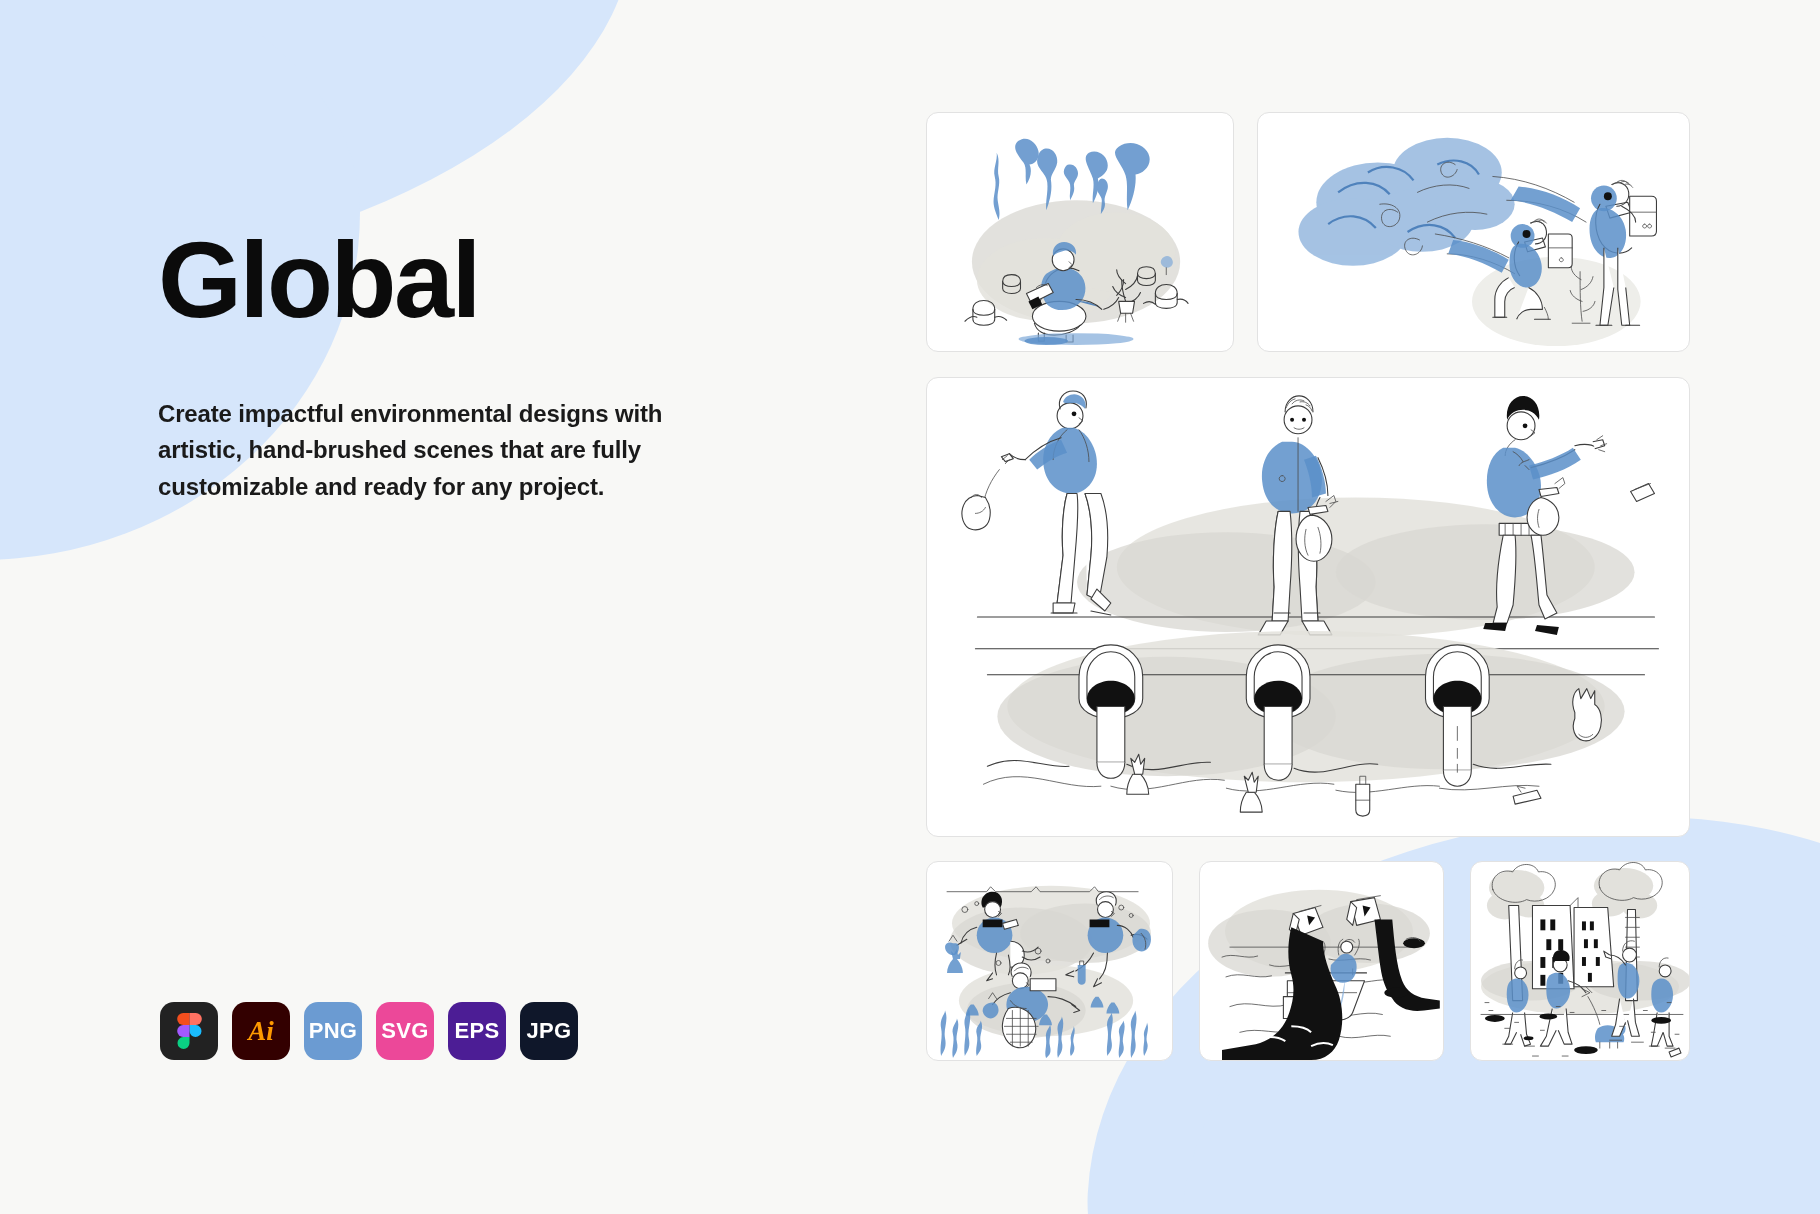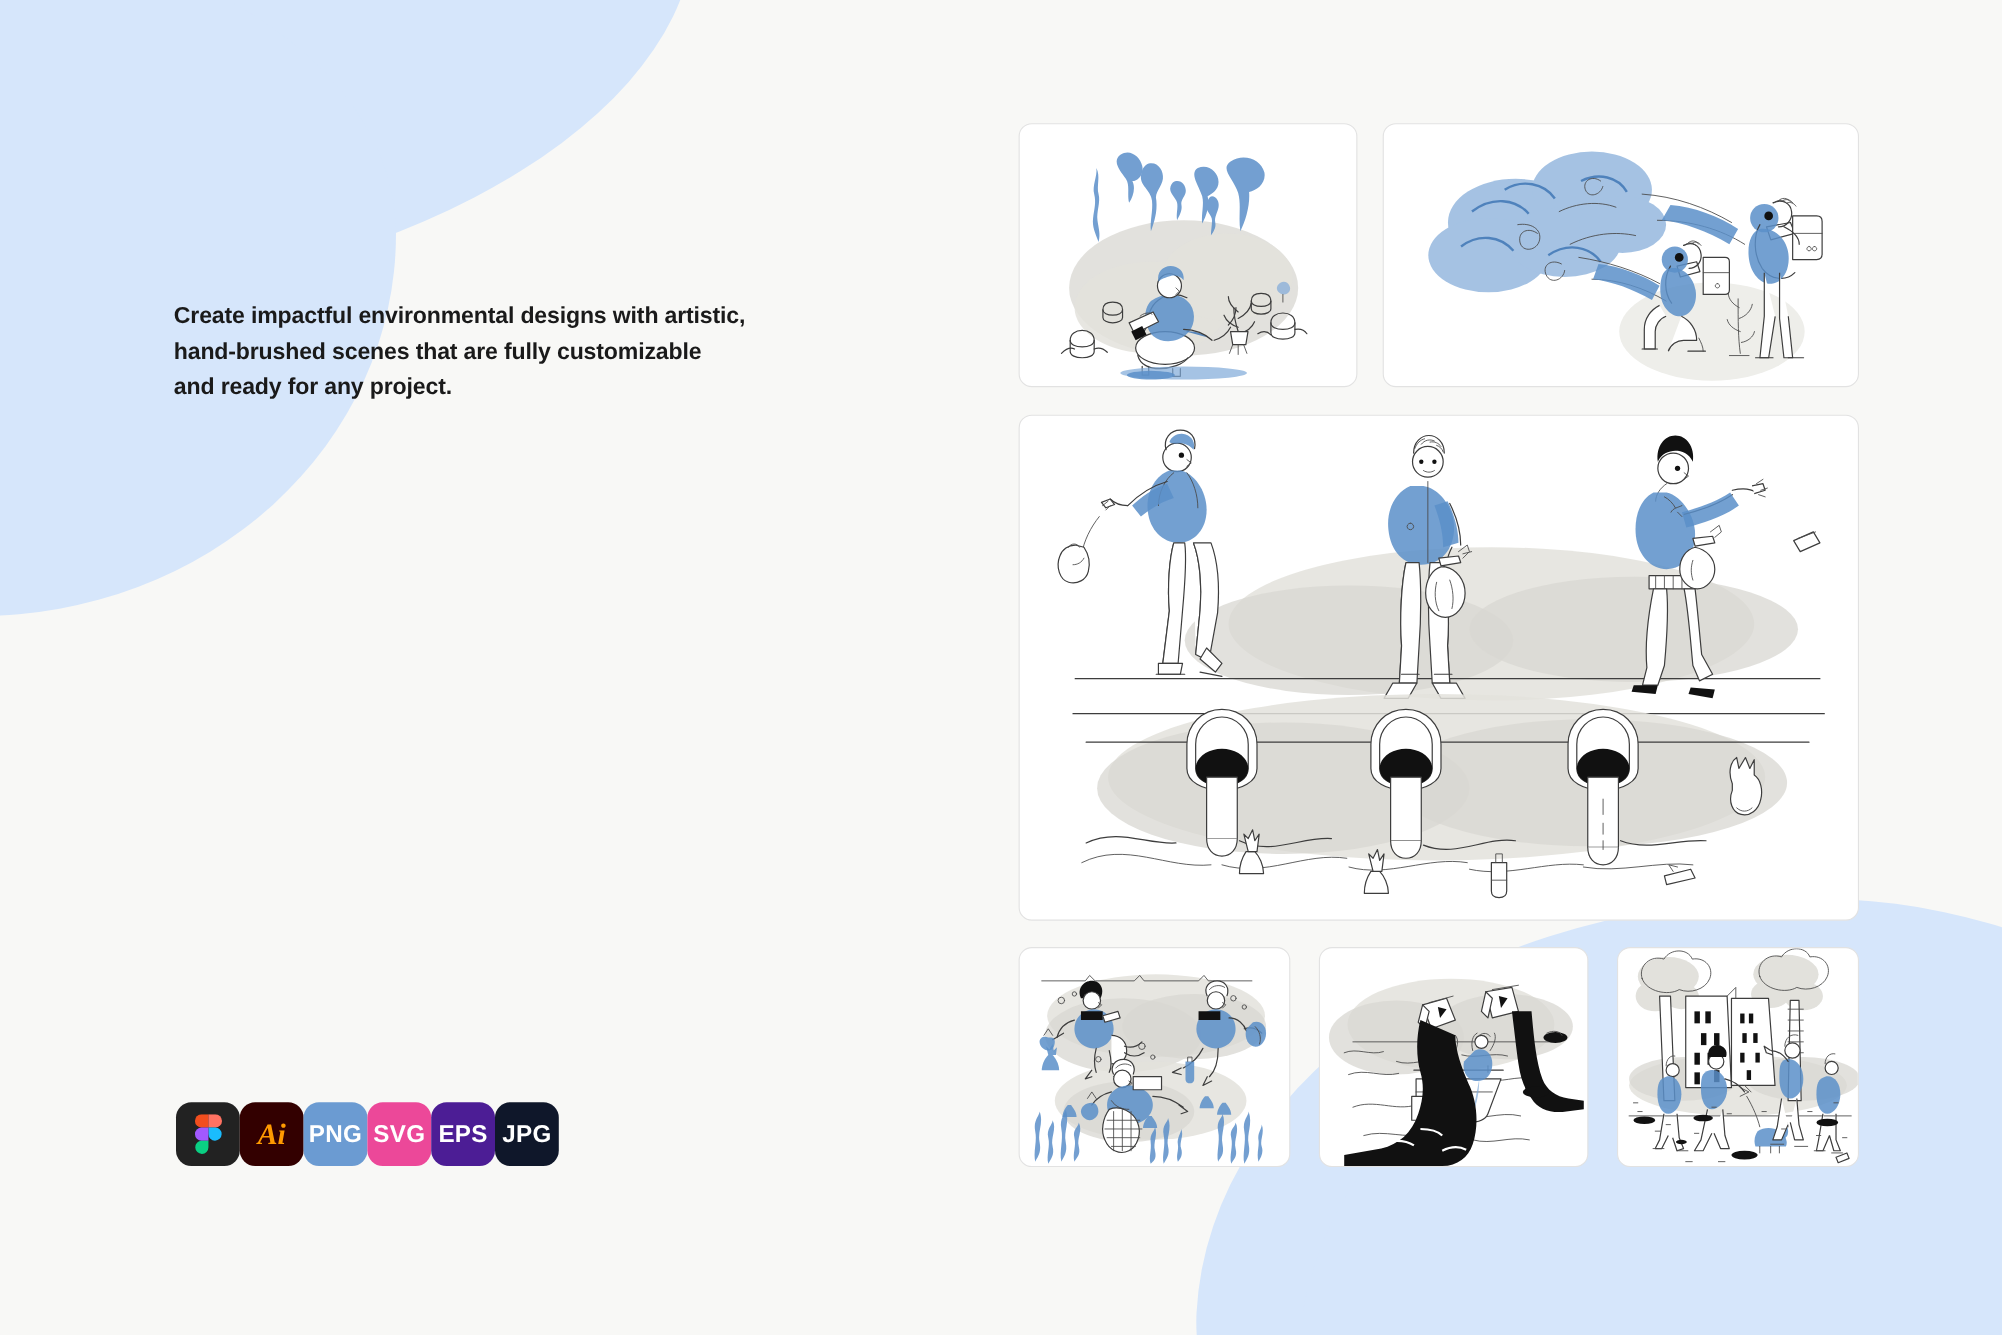--- a/index.html
+++ b/index.html
@@ -40,27 +40,27 @@
   .left-col {
     position:absolute; left:158px; top:228px;
     width:640px; z-index:5;
   }
   .title-line {
     font-size:108px; line-height:0.96; font-weight:bold;
     letter-spacing:-2.5px; color:#0b0b0b;
   }
   .title-accent { color:#f98c0d; }
   .subtitle {
-    margin-top:44px;
-    font-size:21px; line-height:1.52; font-weight:bold;
+    margin-top:64px;
+    font-size:24px; line-height:1.52; font-weight:bold;
     color:#1a1a1a; max-width:520px; letter-spacing:-0.15px;
   }
 
   
-  .badges { position:absolute; left:160px; top:1002px; display:flex; z-index:5; }
+  .badges { position:absolute; left:160px; top:1002px; display:flex; gap:14px; z-index:5; }
   .badge {
     width:58px; height:58px; border-radius:14px;
     display:flex; align-items:center; justify-content:center;
     font-size:22px; font-weight:bold; color:#fff; letter-spacing:0.3px;
   }
   .badge-figma { background:#222222; }
   .badge-ai { background:#330000; color:#ff9a00; font-size:27px; font-style:italic;
               font-family:"Liberation Serif", serif; font-weight:bold; letter-spacing:0;}
   .fig-svg { width:25px; height:36px; display:block; }
 
@@ -92,20 +92,21 @@
 </style>
 </head>
 <body>
 
 <div class="blob blob-tl"></div>
 <div class="blob blob-tl2"></div>
 <div class="blob blob-br"></div>
 <div class="blob blob-br2"></div>
 
 <div class="left-col">
+  <div class="title-line">Global</div>
   <div class="subtitle">Create impactful environmental designs with artistic, hand-brushed scenes that are fully customizable and ready for any project.</div>
 </div>
 
 <div class="badges">
   <div class="badge badge-figma">
     <svg class="fig-svg" viewBox="0 0 25 36">
       <path d="M6.2 0h6.3v12H6.2a6 6 0 0 1 0-12z" fill="#f24e1e"></path>
       <path d="M12.5 0h6.3a6 6 0 0 1 0 12h-6.3V0z" fill="#ff7262"></path>
       <path d="M12.5 12h6.3a6 6 0 1 1-6.3 6v-6z" fill="#1abcfe"></path>
       <path d="M6.2 12h6.3v12H6.2a6 6 0 0 1 0-12z" fill="#a259ff"></path>

